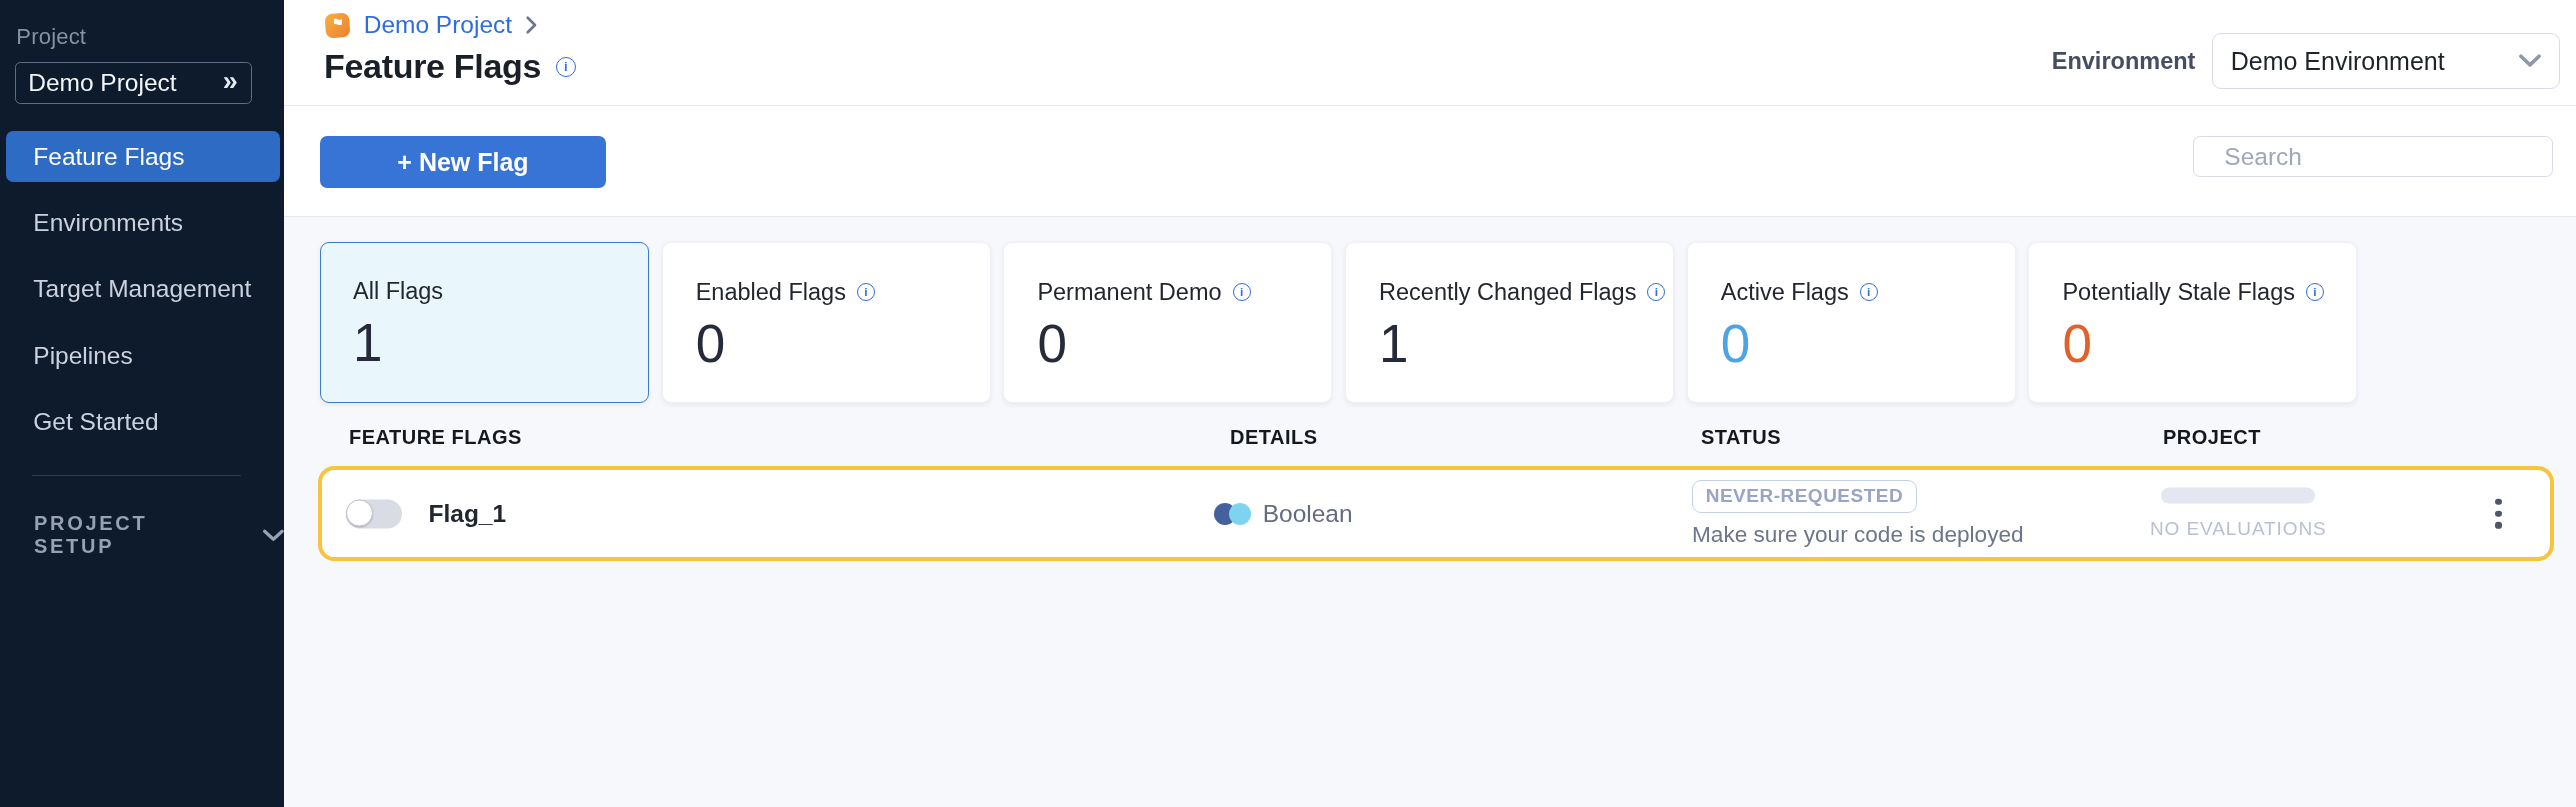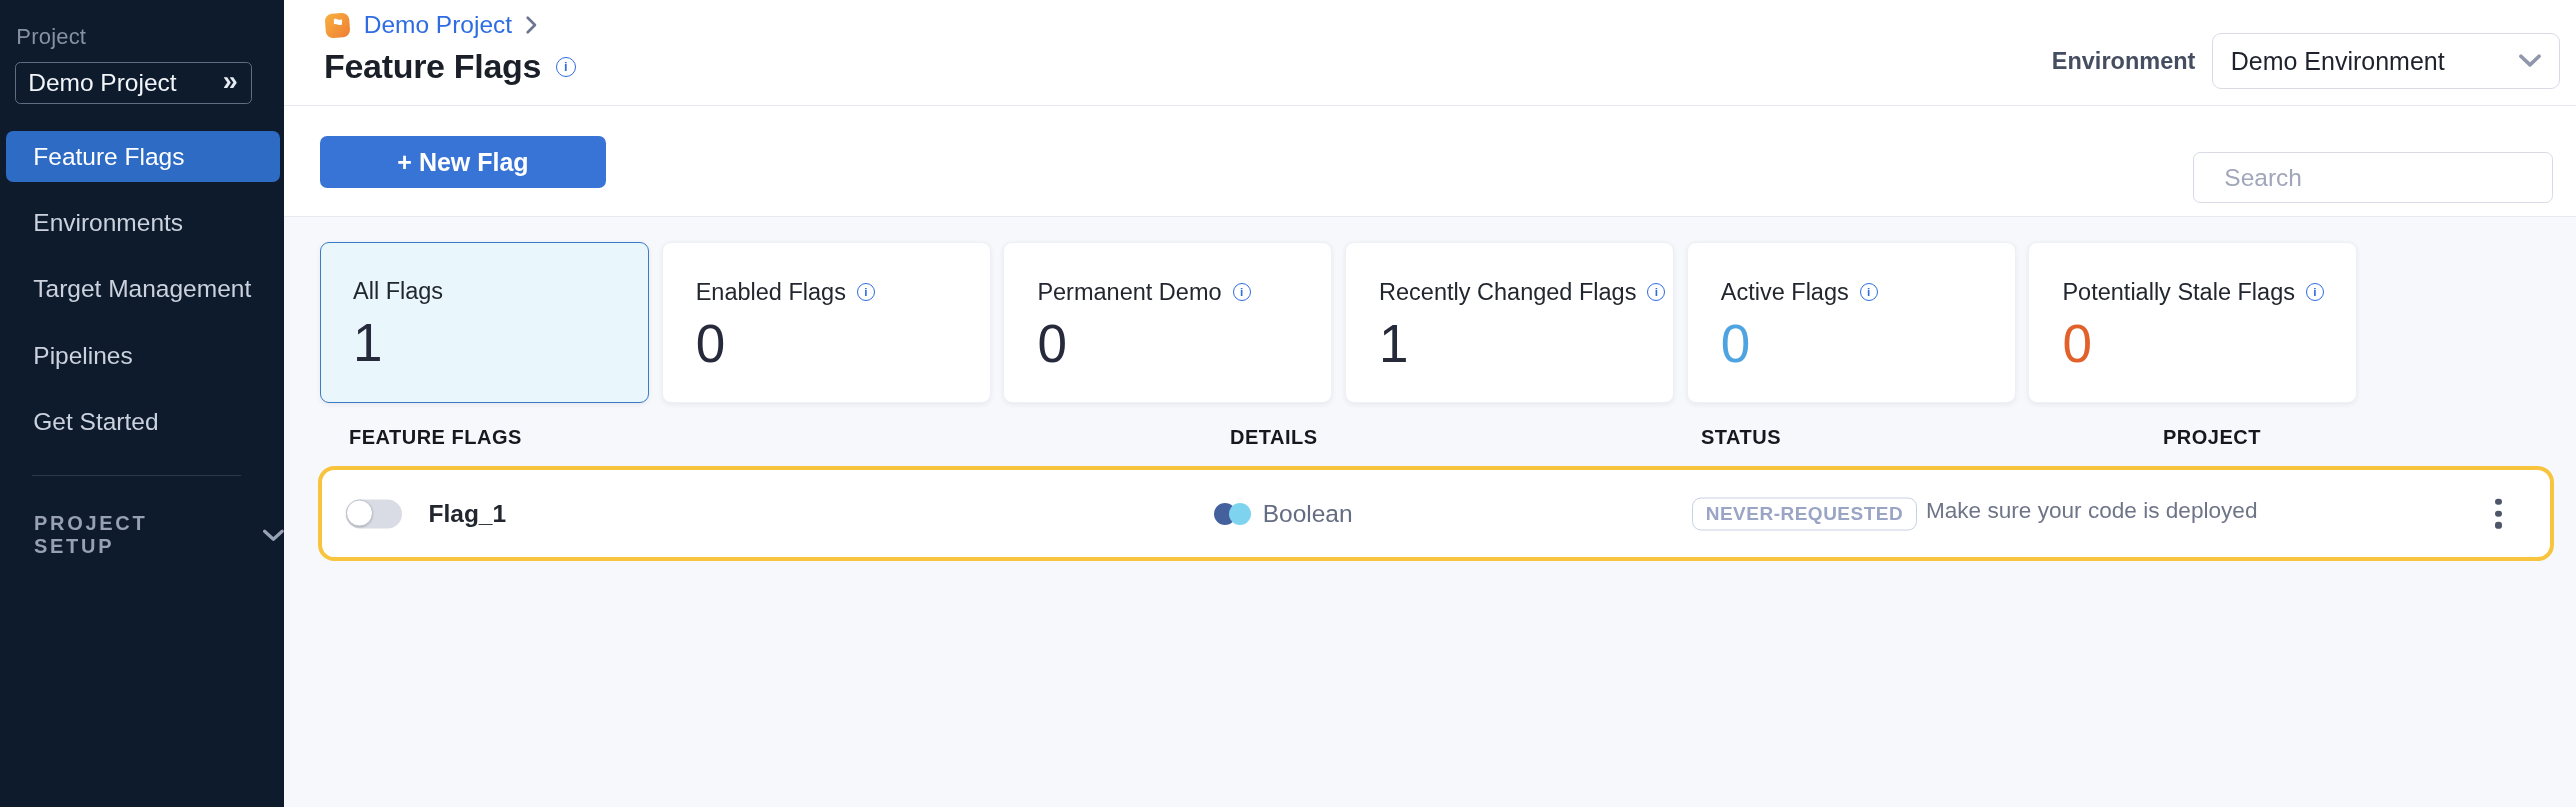--- a/index.html
+++ b/index.html
@@ -69,23 +69,23 @@
   }
   .env-select .val { font-size:25px; color:#1d222c;text-align:center; }
 
   .toolbar { position:relative; height:111px; background:#fff; border-bottom:0.9px solid #e7e9f0; }
   .new-flag-btn {
     position:absolute; left:36px; top:30px; width:286px; height:52px;
     background:var(--c-button-blue,#3873d6); border:none; border-radius:7.2px;
     color:#fff; font-size:25px; font-weight:700; font-family:inherit; cursor:pointer;
   }
   .search-box {
-    position:absolute; right:23.5px; top:30px; width:360px; height:51px;
+    position:absolute; right:23.5px; top:30px; width:360px; height:41px;
     border:0.9px solid #d8dbe6; border-radius:7.2px; background:#fff;
-    display:flex; align-items:center; gap:14.5px; padding:0 16.3px;margin-top:16px;
+    display:flex; align-items:center; gap:14.5px; padding:0 16.3px;
   }
   .search-box input {
     border:none; outline:none; flex:1; font-size:24.5px; font-family:inherit; color:#2a3040; background:transparent;
   }
   .search-box input::placeholder { color:#a0a7ba; }
 
   .body {
     position:relative; height:591px; background:var(--c-body-bg,#f7f8fc); padding-top:24.5px;
   }
   .cards { display:flex; gap:12.7px; padding-left:36px; }
@@ -125,21 +125,21 @@
     position:absolute; left:0.9px; top:0.9px; width:27px; height:27px; background:#fff;
     border:0.9px solid #bdc2cc; border-radius:50%; box-shadow:0 0.9px 1.8px rgba(0,0,0,.18);
   }
   .flag-name { font-size:24.5px; font-weight:600; color:#22262f; }
   .col-details { left:892px; display:flex; align-items:center; gap:12.7px; }
   .bool-icon { position:relative; width:36px; height:22px; flex:none; }
   .bool-icon::before, .bool-icon::after { content:""; position:absolute; width:22px; height:22px; border-radius:50%; top:0; }
   .bool-icon::before { left:0;  background:var(--c-boolean-dark,#44619e); }
   .bool-icon::after  { left:14.5px; background:var(--c-boolean-light,#7ed3ee); }
   .flag-type { font-size:24.5px; color:#646c82; }
-  .col-status { left:1370px; display:flex; flex-direction:row; align-items:flex-start; gap:9px; }
+  .col-status { left:1370px; display:flex; flex-direction:column; align-items:flex-start; gap:9px; }
   .status-badge {
     border:0.9px solid #c7d0e4; border-radius:9px; padding:4.5px 12.7px;
     font-size:19px; font-weight:700; letter-spacing:0.5px; color:#9aa4c4; background:#fff;
   }
   .status-msg { font-size:22.6px; color:#6f7589; }
   .col-results { left:1828px; display:flex; flex-direction:column; align-items:center; gap:14.5px; }
   .eval-bar { width:154px; height:16.3px; border-radius:8.2px; background:#e4e6f1; }
   .eval-caption { font-size:19px; letter-spacing:0.9px; color:#b9bfd2; }
   .col-kebab { right:43px; display:flex; flex-direction:column; gap:5.4px; cursor:pointer; padding:5.4px; }
   .col-kebab i { width:6.3px; height:6.3px; border-radius:50%; background:#4e5669; display:block; }
@@ -281,20 +281,24 @@
           <span class="flag-name">Flag_1</span>
         </div>
         <div class="rowgrp col-details">
           <span class="bool-icon"></span>
           <span class="flag-type">Boolean</span>
         </div>
         <div class="rowgrp col-status">
           <span class="status-badge">NEVER-REQUESTED</span>
           <span class="status-msg">Make sure your code is deployed</span>
         </div>
+        <div class="rowgrp col-results">
+          <div class="eval-bar"></div>
+          <span class="eval-caption">NO EVALUATIONS</span>
+        </div>
         <div class="rowgrp col-kebab">
           <i></i>
             <i></i>
             <i></i>
         </div>
       </div>
 
     </div>
   </main>
 </div>

